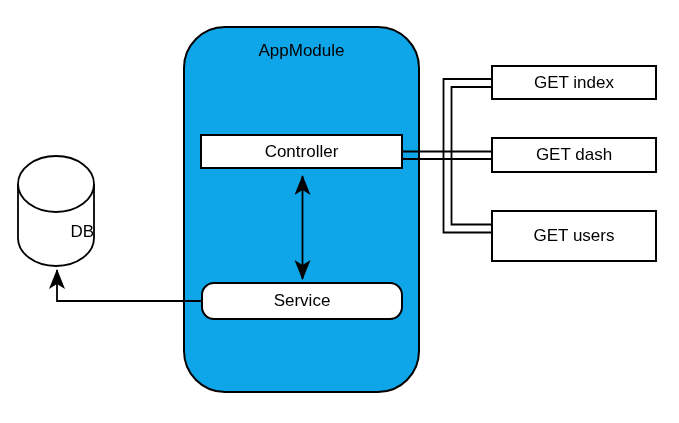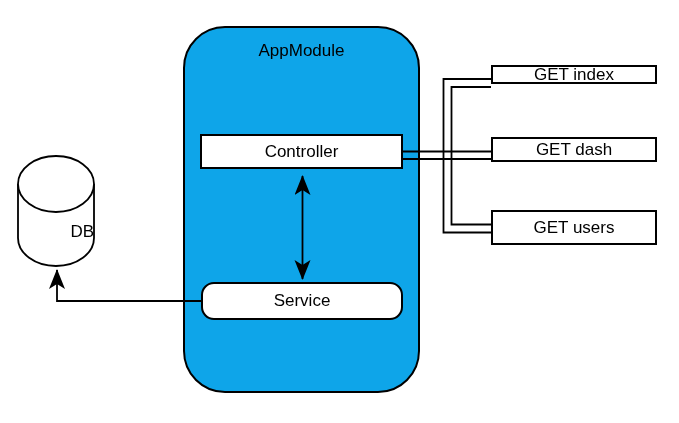--- a/index.html
+++ b/index.html
@@ -49,23 +49,23 @@
     border: 2px solid #000000;
     box-sizing: border-box;
     display: flex;
     align-items: center;
     justify-content: center;
     font-size: 17px;
     z-index: 3;
   }
   .node-controller { left: 200px; top: 134px; width: 203px; height: 35px; }
   .node-service    { left: 201px; top: 282px; width: 202px; height: 38px; border-radius: 13px; }
-  .node-get-index  { left: 491px; top: 65px;  width: 166px; height: 19px; }
-  .node-get-dash   { left: 491px; top: 137px; width: 166px; height: 25px; }
-  .node-get-users  { left: 491px; top: 210px; width: 166px; height: 35px; }
+  .node-get-index  { left: 491px; top: 65px;  width: 166px; height: 35px; }
+  .node-get-dash   { left: 491px; top: 137px; width: 166px; height: 36px; }
+  .node-get-users  { left: 491px; top: 210px; width: 166px; height: 52px; }
   .db-label {
     position: absolute;
     left: 18px;
     top: 222px;
     width: 76px;
     text-align: right;
     font-size: 17px;
     line-height: 20px;
     z-index: 3;
   }

